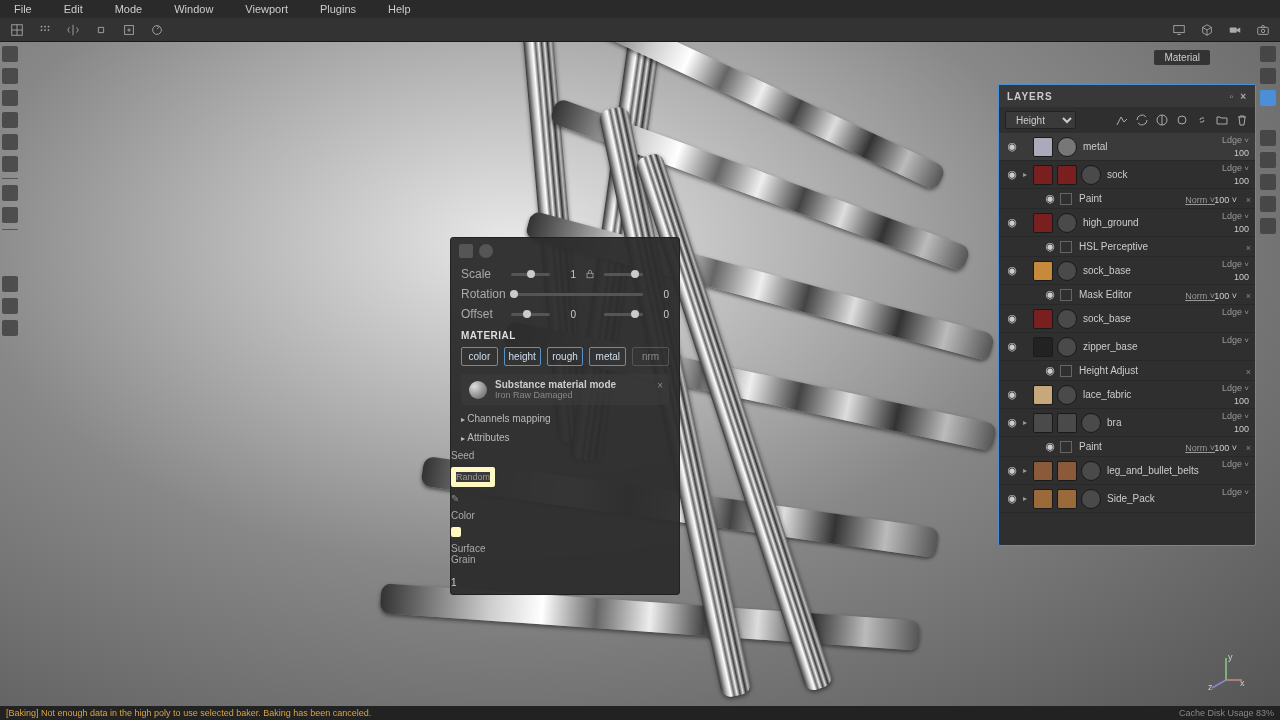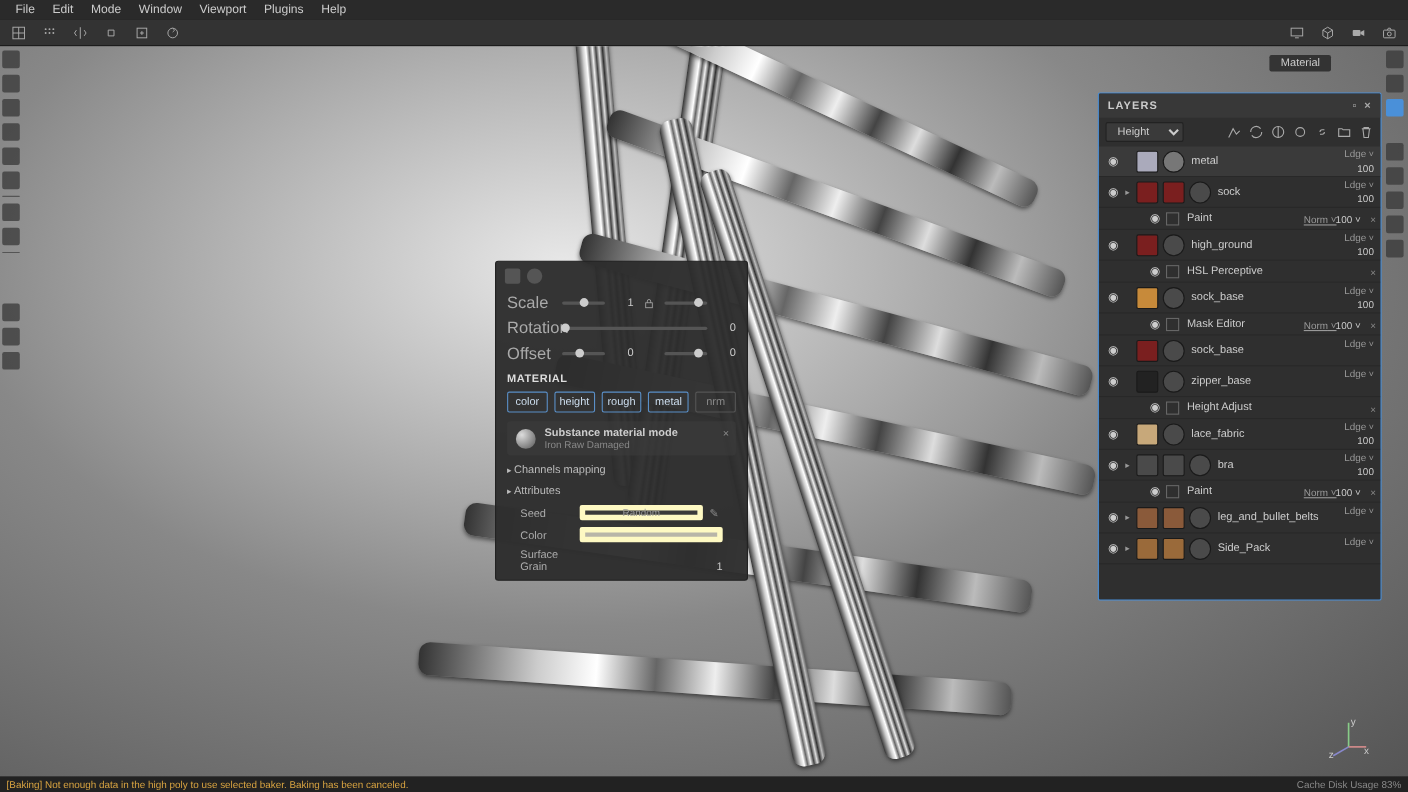--- a/index.html
+++ b/index.html
@@ -1,53 +1,53 @@
 <!DOCTYPE html>
 <html><head>
 <meta charset="utf-8">
 <style>
 * { margin: 0; padding: 0; box-sizing: border-box; font-family: -apple-system, "Segoe UI", Arial, sans-serif; }
 body { width: 1280px; height: 720px; background: #1e1e1e; color: #ccc; font-size: 11px; overflow: hidden; position: relative; }
-.menubar { height: 18px; background: #2a2a2a; display: flex; align-items: center; padding: 0 6px; gap: 0; }
+.menubar { height: 18px; background: #2a2a2a; display: flex; align-items: center; padding: 0 6px; gap: 16px; }
 .menubar span { padding: 2px 8px; cursor: pointer; font-size: 11px; }
 .toolbar { height: 24px; background: #333; display: flex; align-items: center; padding: 0 8px; gap: 10px; border-bottom: 1px solid #1a1a1a; }
 .toolbar .tbtn { width: 18px; height: 18px; display: flex; align-items: center; justify-content: center; color: #aaa; cursor: pointer; }
 .toolbar .tbtn svg { width: 14px; height: 14px; }
 .toolbar .right { margin-left: auto; display: flex; gap: 10px; }
 .viewport { position: absolute; top: 42px; left: 0; right: 0; bottom: 14px; background: radial-gradient(ellipse at 40% 30%, #e8e8e8 0%, #888 50%, #555 100%); overflow: hidden; }
 .metal-strip { position: absolute; background: linear-gradient(90deg, #333 0%, #ccc 20%, #fff 30%, #666 40%, #eee 50%, #444 60%, #ddd 70%, #333 80%, #bbb 90%, #555 100%); border-radius: 10px; box-shadow: 0 2px 4px rgba(0,0,0,0.5); }
 .left-tools { position: absolute; left: 2px; top: 46px; width: 20px; display: flex; flex-direction: column; gap: 6px; z-index: 5; }
 .left-tools .lt { width: 16px; height: 16px; background: rgba(50,50,50,0.7); border-radius: 2px; cursor: pointer; }
 .right-tools { position: absolute; right: 2px; top: 46px; width: 18px; display: flex; flex-direction: column; gap: 6px; z-index: 5; }
 .right-tools .rt { width: 16px; height: 16px; background: rgba(60,60,60,0.8); border-radius: 2px; cursor: pointer; }
 .right-tools .rt.active { background: #4a90d9; }
 .mat-chip { position: absolute; right: 70px; top: 50px; background: rgba(40,40,40,0.85); padding: 2px 10px; font-size: 10px; border-radius: 2px; z-index: 6; }
 
 .float-panel { position: absolute; left: 450px; top: 237px; width: 230px; background: rgba(45,45,45,0.96); border: 1px solid #222; border-radius: 3px; z-index: 10; font-size: 10px; }
 .fp-head { display: flex; gap: 6px; padding: 6px 8px; }
 .fp-head .hicon { width: 14px; height: 14px; background: #555; border-radius: 2px; }
 .fp-row { display: flex; align-items: center; padding: 3px 10px; gap: 8px; }
-.fp-row .lab { width: 42px; font-size: 15px; color: #aaa; }
+.fp-row .lab { width: 42px; font-size: 12px; color: #aaa; }
 .fp-row .val { width: 18px; text-align: right; color: #ccc; }
 .slider { flex: 1; height: 3px; background: #555; border-radius: 2px; position: relative; }
 .slider .thumb { position: absolute; width: 8px; height: 8px; background: #ccc; border-radius: 50%; top: -3px; transform: translateX(-50%); }
 .lock { width: 12px; height: 12px; color: #aaa; }
 .fp-sec { padding: 6px 10px 2px; font-size: 10px; font-weight: bold; letter-spacing: 0.5px; color: #ddd; }
 .chan-row { display: flex; gap: 6px; padding: 4px 10px; }
 .chan { flex: 1; text-align: center; padding: 3px 0; border: 1px solid #5a8fc7; border-radius: 2px; font-size: 10px; color: #cde; cursor: pointer; }
 .chan.off { border-color: #555; color: #888; }
 .matmode { margin: 4px 10px; padding: 5px 8px; background: rgba(60,60,60,0.6); border-radius: 3px; display: flex; align-items: center; gap: 8px; position: relative; }
 .matmode .ball { width: 18px; height: 18px; border-radius: 50%; background: radial-gradient(circle at 30% 30%, #ddd, #555); }
 .matmode .mt { font-size: 10px; font-weight: bold; color: #ccc; }
 .matmode .ms { font-size: 9px; color: #888; }
 .matmode .cx { position: absolute; right: 6px; top: 6px; color: #888; cursor: pointer; }
 .collapse { padding: 4px 10px; font-size: 10px; color: #bbb; cursor: pointer; }
 .collapse::before { content: "▸ "; font-size: 8px; }
 .collapse.open::before { content: "▾ "; }
-.param-row { display: flex; align-items: flex-end; padding: 3px 22px; gap: 6px; font-size: 10px; }
+.param-row { display: flex; align-items: flex-start; padding: 3px 0; gap: 6px; font-size: 10px; flex-direction: column; }
 .param-row .plab { width: 48px; color: #aaa; }
 .param-row .pfield { flex: 1; height: 14px; background: #3a3a3a; border: 5px solid #fef9c3; border-radius: 2px; display: flex; align-items: center; justify-content: center; color: #999; font-size: 9px; }
 .param-row .pedit { width: 12px; color: #888; }
 
 .layers-panel { position: absolute; right: 24px; top: 84px; width: 258px; height: 462px; background: #2f2f2f; border: 1.5px solid #4a90d9; border-radius: 2px; z-index: 20; display: flex; flex-direction: column; overflow: hidden; }
 .lp-head { height: 22px; background: #383838; display: flex; align-items: center; padding: 0 8px; font-size: 10px; font-weight: bold; letter-spacing: 1px; }
 .lp-head .sp { margin-left: auto; display: flex; gap: 6px; }
 .lp-head .sp span { cursor: pointer; color: #aaa; }
 .lp-toolbar { height: 26px; display: flex; align-items: center; padding: 0 6px; gap: 4px; }
 .lp-select { background: #3a3a3a; border: 1px solid #222; color: #ccc; font-size: 10px; padding: 2px 14px 2px 6px; height: 18px; border-radius: 2px; }

